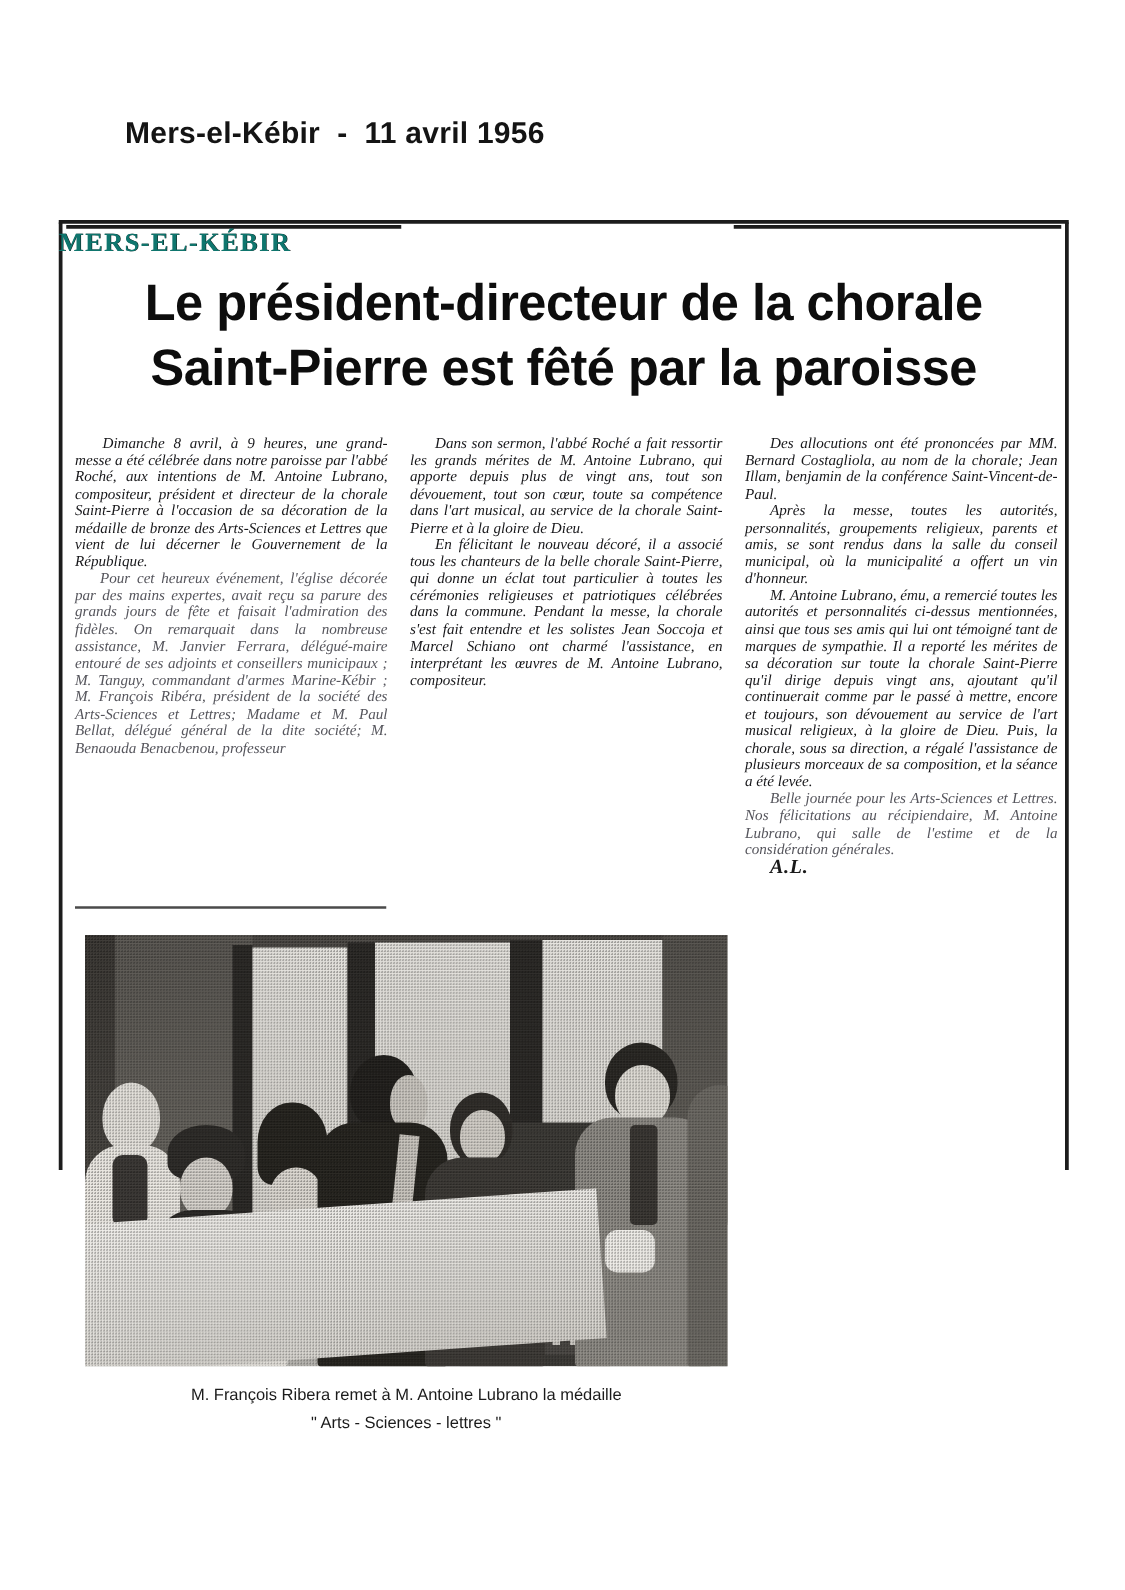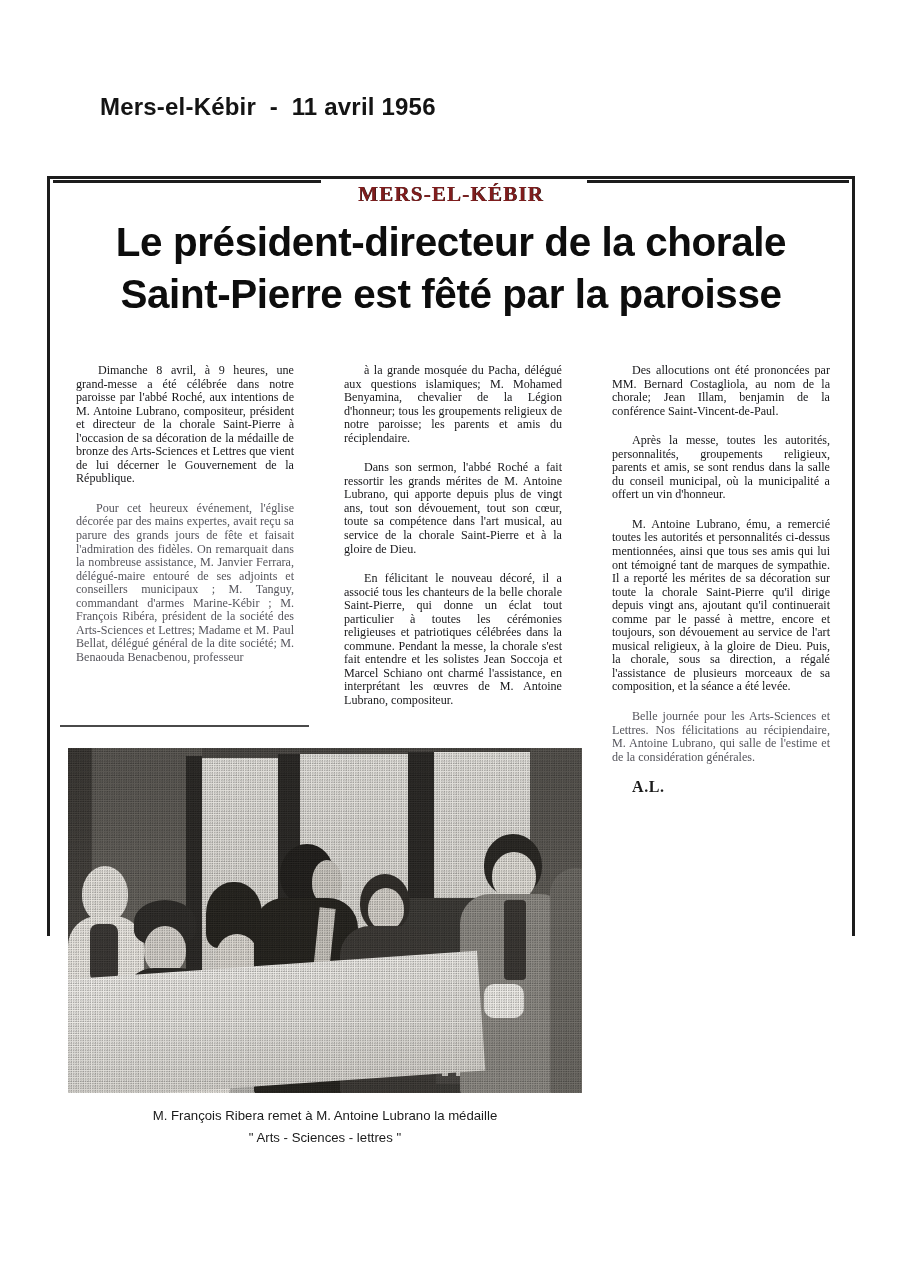--- a/index.html
+++ b/index.html
@@ -63,26 +63,26 @@
     height: 758px;
     background: #1c1c1c;
   }
 
   
   .kicker {
     position: absolute;
     left: 0px;
     top: 6px;
     width: 808px;
-    text-align: center;
+    text-align: left;
     font-family: "Liberation Serif", serif;
     font-weight: 700;
     font-size: 21px;
     letter-spacing: 1.2px;
-    color: #7f1d1d;
+    color: #0f766e;
     text-shadow: 0.4px 0 0 #111111;
   }
   .kicker-rule-l,
   .kicker-rule-r {
     position: absolute;
     top: 4px;
     height: 3px;
     background: #1c1c1c;
   }
   .kicker-rule-l { left: 6px;  width: 268px; }
@@ -123,23 +123,24 @@
     color: #17171a;
     text-align: justify;
     text-justify: inter-word;
     -webkit-font-smoothing: none;
   }
   #col-1 { left: 0px;   }
   #col-2 { left: 268px; }
   #col-3 { left: 536px; }
 
   .col p {
-    margin: 16px;
+    margin: 0;
     text-indent: 20px;
     text-align: justify;
+    font-style: italic;
   }
   .col p.first { text-indent: 22px; }
 
   
   .col p.faded { color: #55555c; }
 
   .byline {
     margin-top: 8px;
     text-align: right;
     font-weight: 700;
@@ -247,21 +248,20 @@
   </div>
 
   <div class="columns">
 
     <div class="col" id="col-1">
       <p class="first">Dimanche 8 avril, à 9 heures, une grand-messe a été célébrée dans notre paroisse par l'abbé Roché, aux intentions de M. Antoine Lubrano, compositeur, président et directeur de la chorale Saint-Pierre à l'occasion de sa décoration de la médaille de bronze des Arts-Sciences et Lettres que vient de lui décerner le Gouvernement de la République.</p>
       <p class="faded">Pour cet heureux événement, l'église décorée par des mains expertes, avait reçu sa parure des grands jours de fête et faisait l'admiration des fidèles. On remarquait dans la nombreuse assistance, M. Janvier Ferrara, délégué-maire entouré de ses adjoints et conseillers municipaux ; M. Tanguy, commandant d'armes Marine-Kébir ; M. François Ribéra, président de la société des Arts-Sciences et Lettres; Madame et M. Paul Bellat, délégué général de la dite société; M. Benaouda Benacbenou, professeur</p>
     </div>
 
     <div class="col" id="col-2">
-      <p>à la grande mosquée du Pacha, délégué aux questions islamiques; M. Mohamed Benyamina, chevalier de la Légion d'honneur; tous les groupements religieux de notre paroisse; les parents et amis du réciplendaire.</p>
       <p>Dans son sermon, l'abbé Roché a fait ressortir les grands mérites de M. Antoine Lubrano, qui apporte depuis plus de vingt ans, tout son dévouement, tout son cœur, toute sa compétence dans l'art musical, au service de la chorale Saint-Pierre et à la gloire de Dieu.</p>
       <p>En félicitant le nouveau décoré, il a associé tous les chanteurs de la belle chorale Saint-Pierre, qui donne un éclat tout particulier à toutes les cérémonies religieuses et patriotiques célébrées dans la commune. Pendant la messe, la chorale s'est fait entendre et les solistes Jean Soccoja et Marcel Schiano ont charmé l'assistance, en interprétant les œuvres de M. Antoine Lubrano, compositeur.</p>
     </div>
 
     <div class="col" id="col-3">
       <p>Des allocutions ont été prononcées par MM. Bernard Costagliola, au nom de la chorale; Jean Illam, benjamin de la conférence Saint-Vincent-de-Paul.</p>
       <p>Après la messe, toutes les autorités, personnalités, groupements religieux, parents et amis, se sont rendus dans la salle du conseil municipal, où la municipalité a offert un vin d'honneur.</p>
       <p>M. Antoine Lubrano, ému, a remercié toutes les autorités et personnalités ci-dessus mentionnées, ainsi que tous ses amis qui lui ont témoigné tant de marques de sympathie. Il a reporté les mérites de sa décoration sur toute la chorale Saint-Pierre qu'il dirige depuis vingt ans, ajoutant qu'il continuerait comme par le passé à mettre, encore et toujours, son dévouement au service de l'art musical religieux, à la gloire de Dieu. Puis, la chorale, sous sa direction, a régalé l'assistance de plusieurs morceaux de sa composition, et la séance a été levée.</p>
       <p class="faded">Belle journée pour les Arts-Sciences et Lettres. Nos félicitations au récipiendaire, M. Antoine Lubrano, qui salle de l'estime et de la considération générales.</p>
       <p class="byline">A.L.</p>

